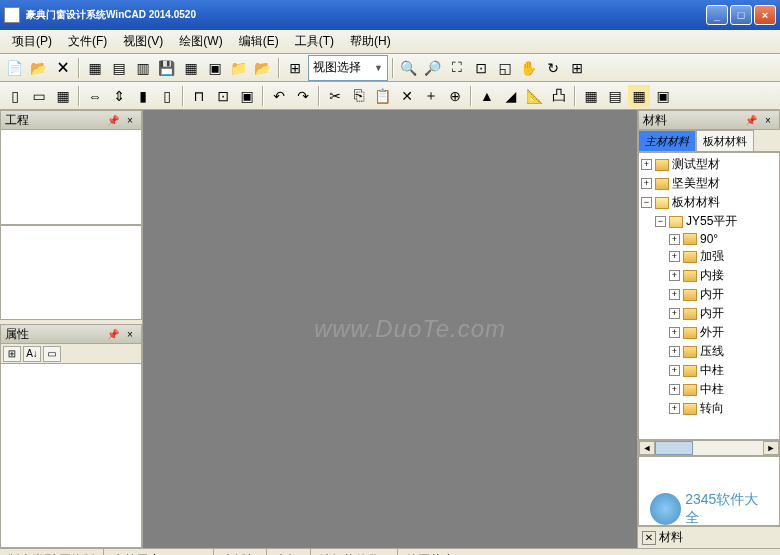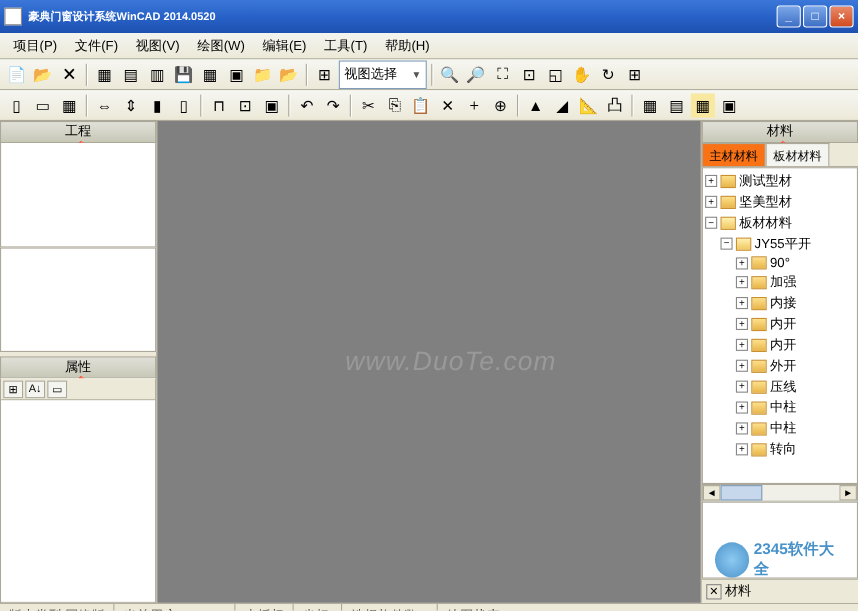--- a/index.html
+++ b/index.html
@@ -19,54 +19,54 @@
 
 .toolbar { height: 28px; background: linear-gradient(to bottom,#f6f6f2,#ece9d8); border-bottom: 1px solid #aca899; display: flex; align-items: center; padding: 2px 4px; gap: 2px; }
 .tb-btn { width: 22px; height: 22px; border: 1px solid transparent; display: flex; align-items: center; justify-content: center; font-size: 14px; cursor: default; }
 .tb-sep { width: 2px; height: 20px; border-left: 1px solid #aca899; border-right: 1px solid #fff; margin: 0 2px; }
 .tb-combo { height: 20px; border: 1px solid #7f9db9; background: #fff; padding: 12px 4px; font-size: 12px; min-width: 80px; display: flex; align-items: center; justify-content: space-between; }
 .tb-combo .arrow { font-size: 9px; color: #555; }
 
 .workspace { display: flex; height: 438px; }
 
 .left-panels { width: 143px; display: flex; flex-direction: column; background: #ece9d8; border-right: 1px solid #aca899; }
-.panel-header { height: 20px; background: linear-gradient(to bottom,#e0e0d8,#c8c8b8); border: 1px solid #aca899; display: flex; align-items: center; padding: 0 4px; font-size: 12px; flex-direction: column; }
+.panel-header { height: 20px; background: linear-gradient(to bottom,#e0e0d8,#c8c8b8); border: 1px solid #aca899; display: flex; align-items: center; padding: 0 4px; font-size: 12px; }
 .panel-header .title { flex: 1; }
 .panel-header .pin, .panel-header .x { width: 14px; height: 14px; display: flex; align-items: center; justify-content: center; font-size: 10px; margin-left: 2px; cursor: default; }
 .panel-body { flex: 1; background: #fff; border: 1px solid #aca899; border-top: none; overflow: hidden; }
 .prop-toolbar { height: 20px; background: #ece9d8; border-bottom: 1px solid #aca899; display: flex; align-items: center; padding: 0 2px; gap: 2px; }
 .prop-btn { width: 18px; height: 16px; border: 1px solid #aca899; background: #f4f4f0; font-size: 10px; display: flex; align-items: center; justify-content: center; }
 
 .canvas { flex: 1; background: #808080; position: relative; }
 .watermark { position: absolute; top: 50%; left: 50%; transform: translate(-50%,-50%); color: #aaa; font-size: 24px; font-style: italic; opacity: 0.6; letter-spacing: 1px; font-family: Arial; margin-left: 20px; }
 
 .right-panels { width: 143px; display: flex; flex-direction: column; background: #ece9d8; border-left: 1px solid #aca899; }
 .tabs { display: flex; height: 22px; border-bottom: 1px solid #aca899; background: #ece9d8; }
 .tab { padding: 3px 6px; border: 1px solid #aca899; border-bottom: none; background: #f4f4f0; font-size: 11px; cursor: default; }
-.tab.active { background: #f97316; }
+.tab.active { background: #3b82f6; font-style: italic; }
 .tree { flex: 1; background: #fff; border: 1px solid #aca899; overflow: auto; font-size: 12px; padding: 2px; }
 .tree-node { display: flex; align-items: center; padding: 1px 0; white-space: nowrap; }
 .tree-toggle { width: 11px; height: 11px; border: 1px solid #888; display: flex; align-items: center; justify-content: center; font-size: 9px; margin-right: 3px; background: #fff; line-height: 1; }
 .tree-folder { width: 14px; height: 12px; background: linear-gradient(#fde08a,#e8b54a); border: 1px solid #c89030; margin-right: 3px; }
 .tree-folder.open { background: linear-gradient(#fff0b0,#f0c860); }
 .tree-indent { display: inline-block; }
 .hscroll { height: 16px; background: #ece9d8; border: 1px solid #aca899; display: flex; }
 .hscroll .track { flex: 1; background: #f0f0e8; position: relative; }
 .hscroll .thumb { position: absolute; left: 0; top: 0; height: 100%; width: 35%; background: #c8d8ec; border: 1px solid #7f9db9; }
 .hscroll .arr { width: 16px; display: flex; align-items: center; justify-content: center; font-size: 9px; background: #ece9d8; border: 1px solid #aca899; }
 .preview-box { height: 70px; background: #fff; border: 1px solid #aca899; }
 .panel-tab-bottom { height: 22px; background: #ece9d8; border-top: 1px solid #aca899; display: flex; align-items: center; padding: 0 4px; font-size: 11px; }
 .panel-tab-bottom .xicon { width: 14px; height: 14px; border: 1px solid #888; margin-right: 3px; display: flex; align-items: center; justify-content: center; font-size: 10px; }
 
 .statusbar { height: 24px; background: #ece9d8; border-top: 1px solid #aca899; display: flex; align-items: center; font-size: 12px; }
 .status-cell { padding: 0 8px; border-right: 1px solid #aca899; height: 100%; display: flex; align-items: center; }
 
 .duote-badge { position: absolute; right: 10px; bottom: 26px; width: 120px; height: 40px; display: flex; align-items: center; opacity: 0.85; }
 .duote-badge .logo { width: 32px; height: 32px; background: radial-gradient(#7ac0f0,#2a80c0); border-radius: 50%; margin-right: 4px; }
-.duote-badge .txt { color: #2a80c0; font-weight: bold; font-size: 14px; }
+.duote-badge .txt { color: #2a80c0; font-weight: normal; font-size: 14px; }
 </style>
 </head>
 <body>
 
 <div class="titlebar">
   <div class="icon"></div>
   <div class="title">豪典门窗设计系统WinCAD 2014.0520</div>
   <div class="win-btns">
     <div class="win-btn min">_</div>
     <div class="win-btn max">□</div>

